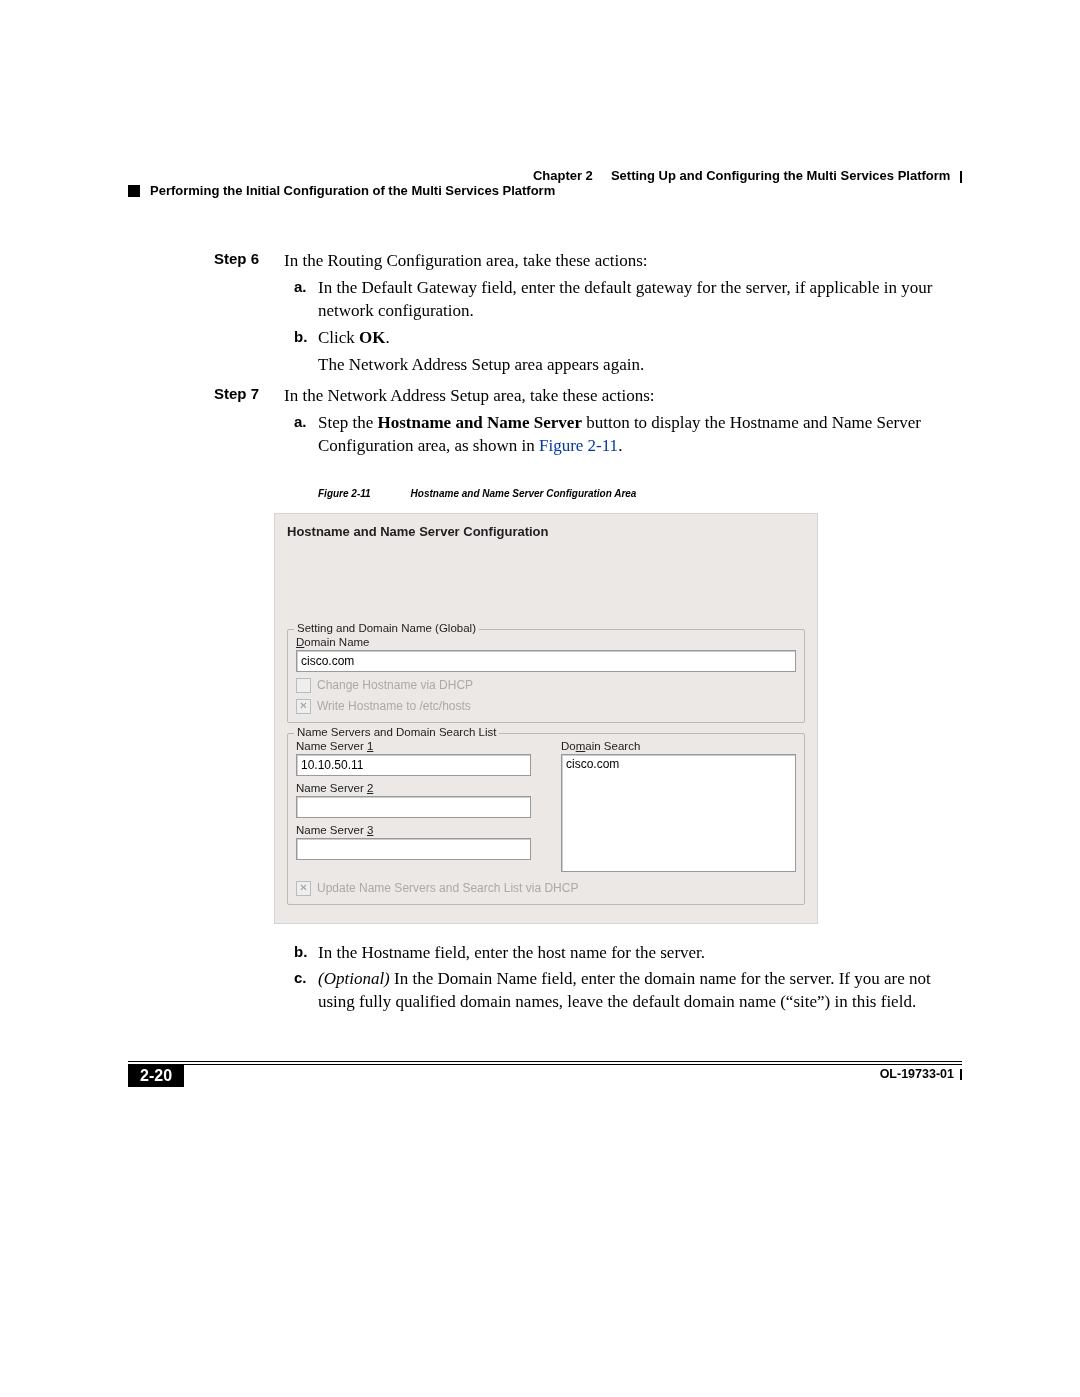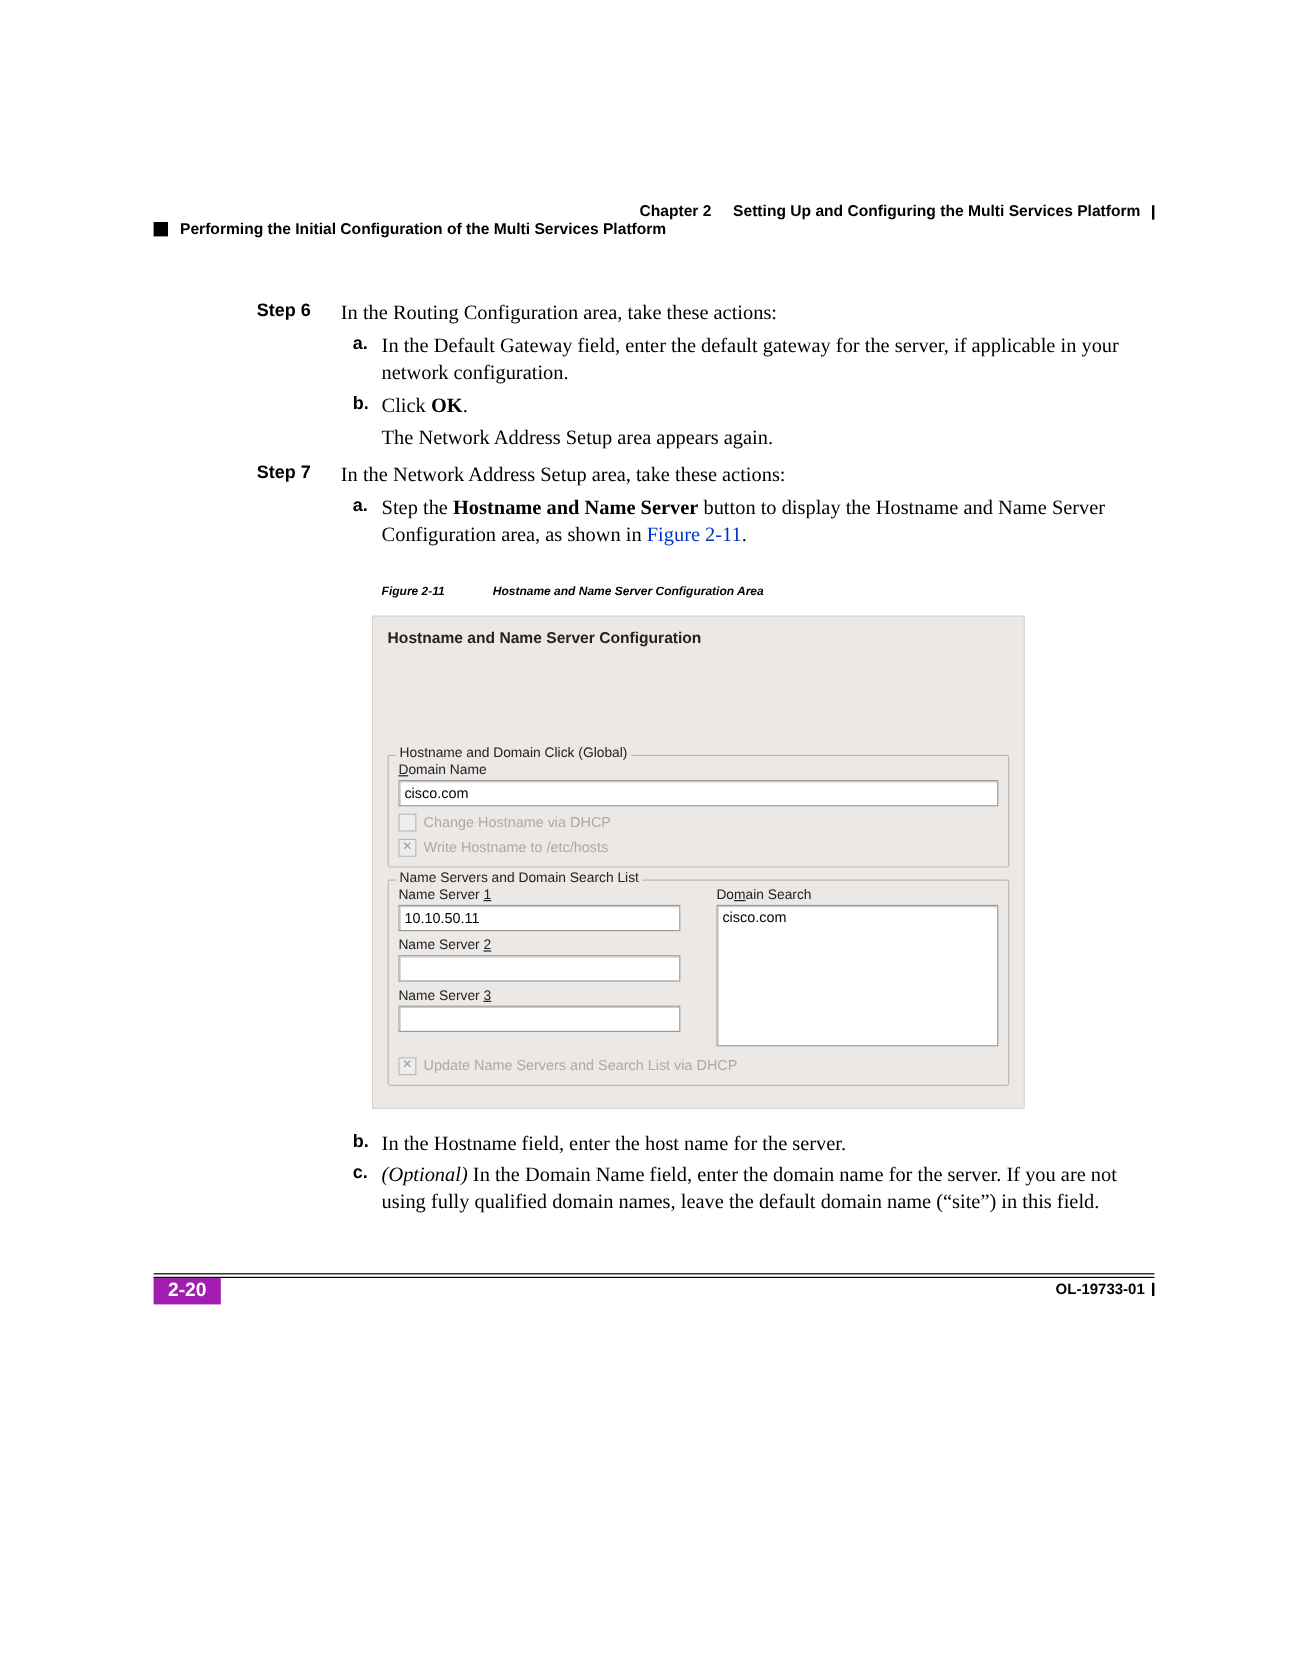--- a/index.html
+++ b/index.html
@@ -105,21 +105,21 @@
     margin-top: 30px;
     font-family: Arial, Helvetica, sans-serif;
     font-size: 10px;
     font-weight: bold;
     font-style: italic;
   }
   .figure-caption .figno { margin-right: 40px; }
 
   
   .shot {
-    margin-left: 96px;
+    margin-left: 60px;
     margin-top: 14px;
     width: 542px;
     background: #ece8e6;
     border: 1px solid #d8d4d2;
     font-family: Arial, Helvetica, sans-serif;
     font-size: 12px;
     color: #222;
     padding-bottom: 8px;
   }
   .shot-title {
@@ -206,21 +206,21 @@
     text-align: left;
     padding-left: 90px;
   }
   .foot-bar {
     display: flex;
     align-items: stretch;
     margin-top: 2px;
     border-top: 1px solid #000;
   }
   .pagenum {
-    background: #a21caf;
+    background: #000000;
     color: #fff;
     font-family: Arial, Helvetica, sans-serif;
     font-weight: bold;
     font-size: 16px;
     padding: 2px 12px;
   }
   .foot-spacer { flex: 1; }
   .foot-right {
     font-family: Arial, Helvetica, sans-serif;
     font-size: 12.5px;
@@ -285,21 +285,21 @@
     </div>
 
     <div class="figure-caption">
       <span class="figno">Figure 2-11</span><span>Hostname and Name Server Configuration Area</span>
     </div>
 
     <div class="shot">
       <div class="shot-title">Hostname and Name Server Configuration</div>
 
       <div class="fieldset">
-        <div class="legend">Hostname and Domain Click (Global)</div>
+        <div class="legend">Setting and Domain Name (Global)</div>
         <div class="fs-row">
           <div class="fs-col">
             <span class="fs-label"><span class="u">D</span><span>omain Name</span></span>
             <input class="tbox" value="cisco.com" style="">
           </div>
         </div>
         <div class="chk-row">
           <span class="chk"></span>
           <span>Change Hostname via DHCP</span>
         </div>

